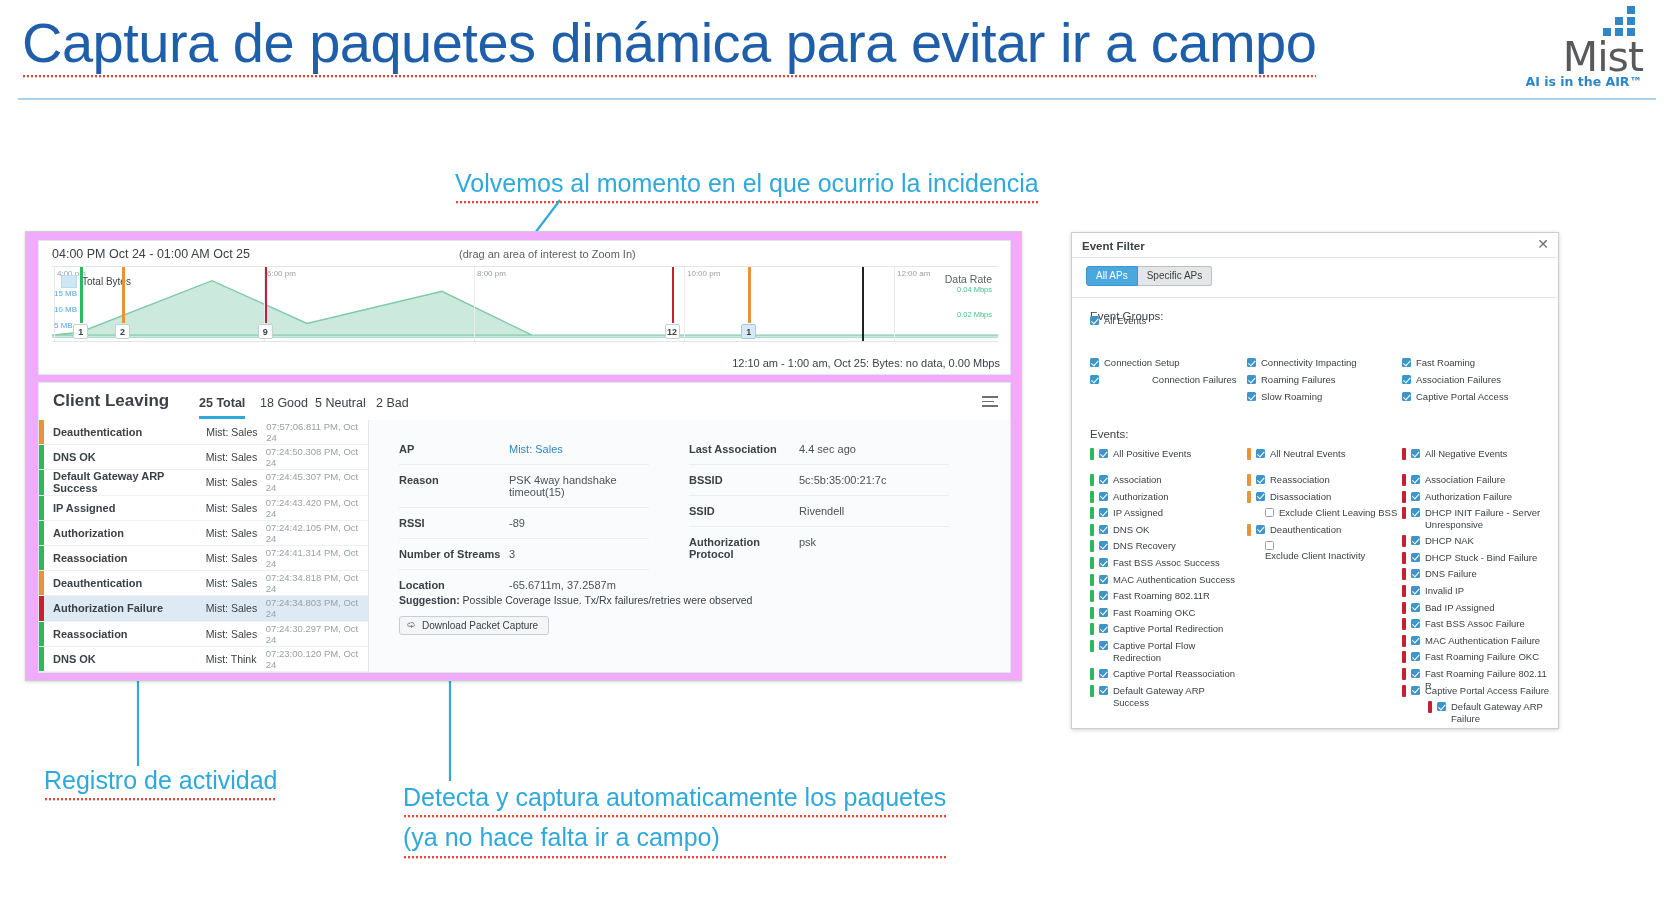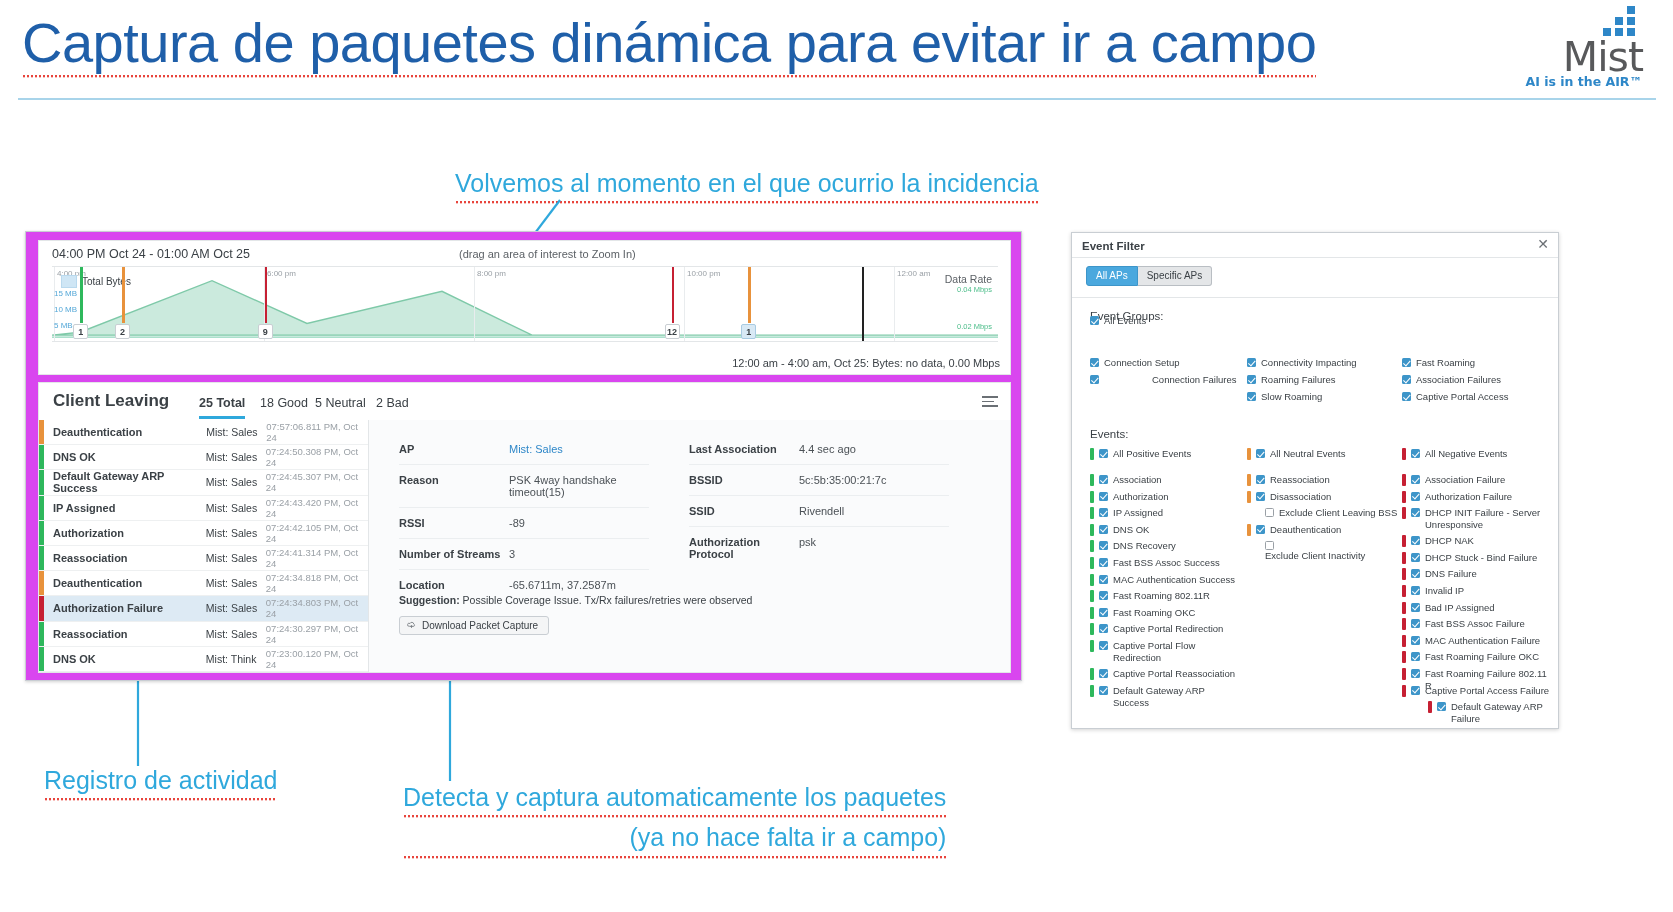--- a/index.html
+++ b/index.html
@@ -49,28 +49,28 @@
   
   .annot {
     position: absolute;
     color: #2fa8dc;
     font-size: 25px;
     line-height: 1.25;
     white-space: nowrap;
   }
   .annot-top { left: 455px; top: 168px; }
   .annot-bl  { left: 44px;  top: 765px; }
-  .annot-bm  { left: 403px; top: 782px; text-align: right; }
+  .annot-bm  { left: 403px; top: 782px; }
 
   svg.arrow { position: absolute; overflow: visible; }
 
   
   .dash {
     position: absolute; left: 25px; top: 231px; width: 997px; height: 450px;
-    background: #d946ef;
+    background: #f0abfc;
     border: 1px solid #c9ced3;
     box-shadow: 0 1px 3px rgba(0,0,0,.18);
   }
 
   
   .tl-card {
     position: absolute; left: 12px; top: 8px; width: 973px; height: 135px;
     background: #ffffff; border: 1px solid #e3e6e8;
   }
   .tl-head {
@@ -97,21 +97,21 @@
   .ev-lbl {
     position:absolute; bottom:2px; min-width:15px; height:15px; line-height:14px;
     text-align:center; font-size:9px; color:#3b4146; font-weight:700;
     background:#fff; border:1px solid #c9ced3; border-radius:2px;
   }
   .ev-lbl.sel { background:#d8e9f5; border-color:#a8cbe2; }
   .datarate {
     position:absolute; right:6px; top:6px; font-size:10.5px; color:#5c6166; text-align:right;
   }
   .datarate .v { color:#4cbd8a; font-size:7.5px; display:block; }
-  .datarate .v2 { color:#4cbd8a; font-size:7.5px; display:block; margin-top:28px;}
+  .datarate .v2 { color:#4cbd8a; font-size:7.5px; display:block; margin-top:16px;}
   .tl-foot {
     position:absolute; right:10px; bottom:5px; font-size:11px; color:#3b4146;
   }
 
   
   .ce-card {
     position:absolute; left:12px; top:150px; width:973px; height:291px;
     background:#ffffff; border:1px solid #e3e6e8;
   }
   .ce-head { position:absolute; left:0; top:0; width:100%; height:37px; }
@@ -279,21 +279,21 @@
           <div class="ev-bar" style="left: 7.4%; top: 0px; height: 56px; background: rgb(232, 146, 60);"></div>
           <div class="ev-lbl" style="left: calc(7.4% - 7px);">2</div>
           <div class="ev-bar" style="left: 22.5%; top: 0px; height: 56px; background: rgb(198, 32, 51);"></div>
           <div class="ev-lbl" style="left: calc(22.5% - 7px);">9</div>
           <div class="ev-bar" style="left: 65.5%; top: 0px; height: 56px; background: rgb(198, 32, 51);"></div>
           <div class="ev-lbl" style="left: calc(65.5% - 7px);">12</div>
           <div class="ev-bar" style="left: 73.6%; top: 0px; height: 56px; background: rgb(232, 146, 60);"></div>
           <div class="ev-lbl sel" style="left: calc(73.6% - 7px);">1</div>
         </div>
     </div>
-    <div class="tl-foot">12:00 am - 4:00 am, Oct 25: Bytes: no data, 0.00 Mbps</div>
+    <div class="tl-foot">12:10 am - 1:00 am, Oct 25: Bytes: no data, 0.00 Mbps</div>
   </div>
 
   <div class="ce-card">
     <div class="ce-head">
       <div class="ce-title">Client Leaving</div>
       <div class="ce-tab active" style="left:160px">25 Total</div>
       <div class="ce-tab" style="left:221px">18 Good</div>
       <div class="ce-tab" style="left:276px">5 Neutral</div>
       <div class="ce-tab" style="left:337px">2 Bad</div>
       <div class="ce-menu">

